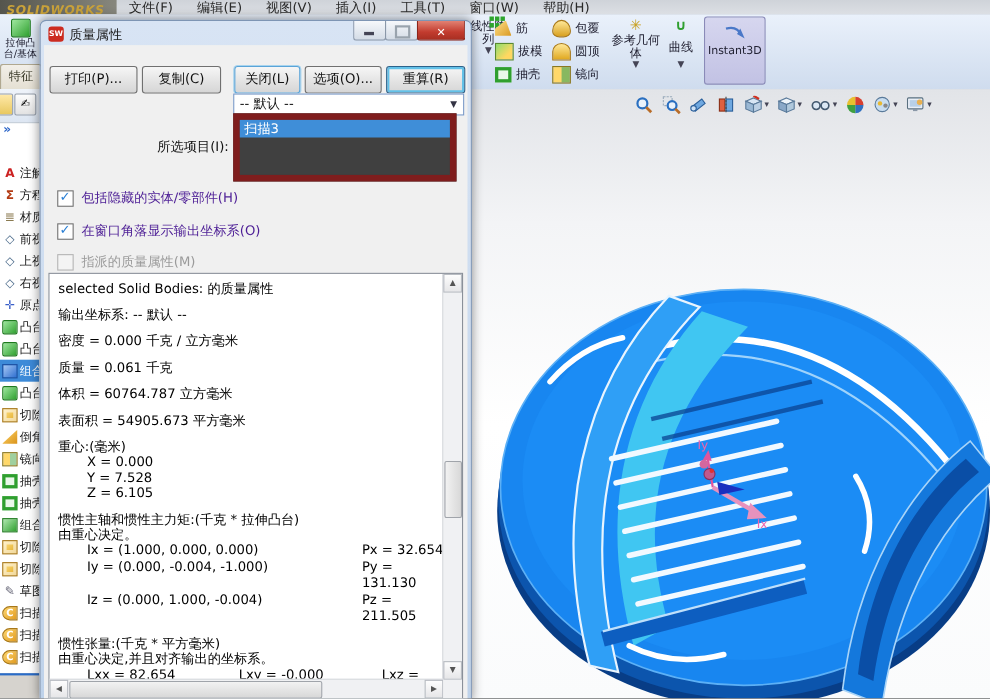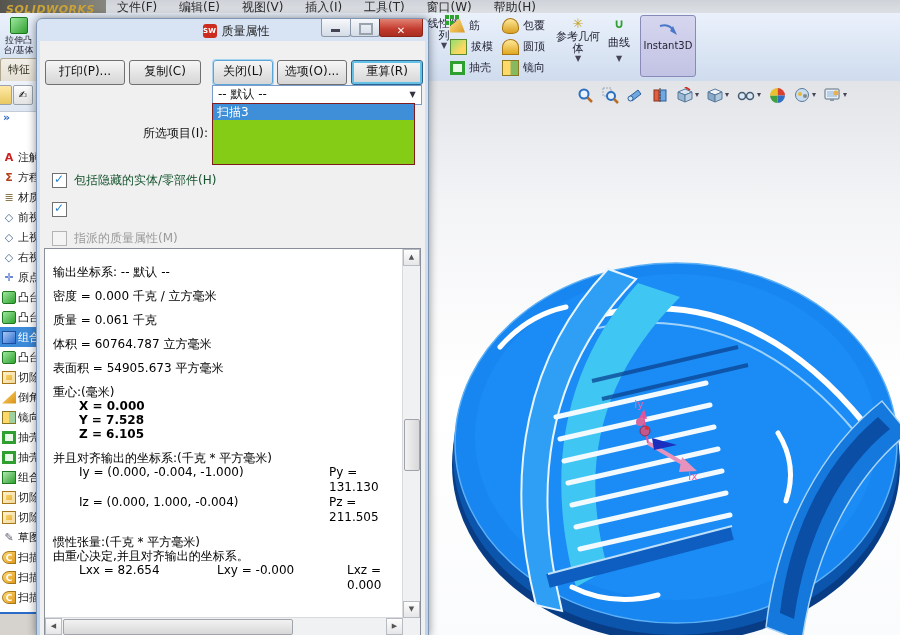--- a/index.html
+++ b/index.html
@@ -55,49 +55,49 @@
   .ic-comb-green{background:linear-gradient(135deg,#b0e8b0,#2f9f2f);border:1px solid #1d7a1d;}
   .ic-sketch{color:#667;}
   .ic-sweep{background:linear-gradient(135deg,#ffd870,#e09a20);border:1px solid #a87818;border-radius:50% 0 0 50%;color:#fff;font-weight:bold;font-size:9px;}
   #fpanel-bottom{position:absolute;left:0;top:531px;width:36px;height:23px;background:#d6d3ce;border-top:2px solid #2a6cc8;}
   
   #graphics{position:absolute;left:36px;top:81px;width:864px;height:554px;background:linear-gradient(180deg,#e2e4e8 0%,#f3f4f6 22%,#ffffff 55%,#fafbfc 100%);}
   #headsup{position:absolute;left:540px;top:3px;height:22px;display:flex;align-items:center;gap:6px;}
   .hu-btn{display:flex;align-items:center;gap:1px;padding:1px;border-radius:2px;}
   
   #dlg{position:absolute;left:36px;top:18px;width:391px;height:617px;background:linear-gradient(#d8e4f4,#bed2ea);border:1px solid #7e95b4;border-radius:6px 6px 0 0;box-shadow:0 0 10px rgba(0,0,0,.45);}
-  #dlg-title{position:relative;height:24px;line-height:21px;padding-left:7px;color:#1a1a1a;font-size:12px;display:flex;align-items:center;gap:5px;justify-content:center;}
+  #dlg-title{position:relative;height:24px;line-height:21px;padding-left:7px;color:#1a1a1a;font-size:12px;display:flex;align-items:center;gap:5px;}
   .sw-ico{width:14px;height:14px;background:#cc2b20;border-radius:3px;color:#fff;font-size:7px;font-weight:bold;text-align:center;line-height:14px;}
   .sw-ico::before{content:"SW";}
   #winbtns{position:absolute;right:5px;top:0;display:flex;}
   .wbtn{width:28px;height:17px;border:1px solid #8a97a8;border-top:none;background:linear-gradient(#f6f8fb,#d4dce6);border-radius:0 0 3px 3px;margin-left:-1px;position:relative;}
   .wbtn.close{width:42px;background:linear-gradient(#e28273,#c23b2e 60%,#a82f22);border-color:#8c2318;}
   .wbtn.min::before{content:"";position:absolute;left:9px;bottom:4px;width:9px;height:3px;background:#445;}
   .wbtn.max::before{content:"";position:absolute;left:8px;top:4px;width:10px;height:8px;border:2px solid #99a3ad;}
   .wbtn.close::before{content:"\2715";position:absolute;width:100%;text-align:center;top:1px;color:#fff;font-size:10px;font-weight:bold;}
   #dlg-client{position:absolute;left:3px;right:3px;top:22px;bottom:0;background:#f0f0f0;}
   .dbtn{position:absolute;top:6px;height:23px;background:linear-gradient(#f6f6f6,#e2e2e2 60%,#d6d6d6);border:1px solid #707070;border-radius:3px;font-size:12px;text-align:center;line-height:21px;color:#111;margin-top:13px;}
   .dbtn.focus{border-color:#5aa4d8;box-shadow:0 0 0 1px #a8d4ee;}
   .dbtn.default{border-color:#2c628b;box-shadow:0 0 0 2px #63c1e8 inset;}
   .dlabel{position:absolute;text-align:right;color:#111;}
   #combo{position:absolute;left:172px;top:44px;width:203px;height:18px;background:#fff;border:1px solid #7a9ac8;line-height:17px;padding-left:5px;color:#111;}
   #combo .arr{position:absolute;right:2px;top:2px;width:13px;height:13px;font-size:8px;line-height:13px;text-align:center;color:#334;}
-  #listbox{position:absolute;left:172px;top:62px;width:203px;height:62px;background:#84cc16;border:1px solid #7f1d1d;box-sizing:border-box;}
+  #listbox{position:absolute;left:172px;top:62px;width:203px;height:62px;background:#404040;border:6px solid #7f1d1d;box-sizing:border-box;}
   #listbox .lsel{height:16px;background:#3f8ed8;color:#fff;line-height:16px;padding-left:4px;font-size:12px;}
-  .cbrow{position:absolute;left:12px;display:flex;align-items:center;gap:7px;color:#14532d;}
+  .cbrow{position:absolute;left:12px;display:flex;align-items:center;gap:7px;color:#4c1d95;}
   .cbox{width:13px;height:13px;background:#fff;border:1px solid #707070;position:relative;flex:none;}
   .cbox.on::before{content:"\2713";position:absolute;left:1px;top:-2px;color:#2a7fd4;font-weight:bold;font-size:12px;}
   .cbrow.dis{color:#9a9a9a;align-items:center;}
   .cbrow.dis .cbox{border-color:#b4b4b4;background:#f4f4f4;}
   
   #report{position:absolute;left:4px;right:4px;top:207px;bottom:0;background:#fff;border:1px solid #8a9099;overflow:hidden;}
   #rcontent{position:absolute;left:0;top:0;right:17px;bottom:17px;overflow:hidden;padding:6px 0 0 8px;color:#000;}
   .rline{line-height:14px;white-space:nowrap;}
   .gap{margin-top:10px;}
-  .ind{padding-left:26px;font-weight:bold;}
+  .ind{padding-left:26px;}
   .prow{display:flex;line-height:15px;}
   .prow .ax{flex:0 0 250px;padding-left:26px;}
   .trow3{display:flex;line-height:15px;padding-left:26px;}
   .trow3 span:nth-child(1){flex:0 0 138px;}
   .trow3 span:nth-child(2){flex:0 0 130px;}
   
   .vsb{position:absolute;right:0;top:0;bottom:17px;width:17px;background:#f0f1f3;border-left:1px solid #d8dade;}
   .hsb{position:absolute;left:0;right:17px;bottom:0;height:17px;background:#f0f1f3;border-top:1px solid #d8dade;}
   .sbtn{position:absolute;width:17px;height:17px;background:linear-gradient(#fdfdfd,#e6e6e8);border:1px solid #b8bcc2;box-sizing:border-box;text-align:center;font-size:7px;line-height:15px;color:#555;}
   .vthumb{position:absolute;left:1px;width:14px;background:linear-gradient(90deg,#f2f2f2,#d8d8d8);border:1px solid #a0a4aa;border-radius:2px;}
@@ -446,38 +446,45 @@
       <div id="listbox">
         <div class="lsel">扫描3</div>
       </div>
 
       <div class="cbrow" style="top:131px;">
         <span class="cbox on"></span>
         <span>包括隐藏的实体/零部件(H)</span>
       </div>
       <div class="cbrow" style="top:161px;">
         <span class="cbox on"></span>
+        <span>在窗口角落显示输出坐标系(O)</span>
       </div>
       <div class="cbrow dis" style="top:189px;">
         <span class="cbox"></span>
         <span>指派的质量属性(M)</span>
       </div>
 
       <div id="report">
         <div id="rcontent">
+          <div class="rline">selected Solid Bodies: 的质量属性</div>
           <div class="rline gap">输出坐标系: -- 默认 --</div>
           <div class="rline gap">密度 = 0.000 千克 / 立方毫米</div>
           <div class="rline gap">质量 = 0.061 千克</div>
           <div class="rline gap">体积 = 60764.787 立方毫米</div>
           <div class="rline gap">表面积 = 54905.673 平方毫米</div>
           <div class="rline gap">重心:(毫米)</div>
           <div class="rline ind">X = 0.000</div>
           <div class="rline ind">Y = 7.528</div>
           <div class="rline ind">Z = 6.105</div>
-          <div class="rline gap">并且对齐输出的坐标系:(千克 * 平方毫米)</div>
+          <div class="rline gap">惯性主轴和惯性主力矩:(千克 * 拉伸凸台)</div>
+          <div class="rline">由重心决定。</div>
+          <div class="prow">
+              <span class="ax">Ix = (1.000, 0.000, 0.000)</span>
+              <span>Px = 32.654</span>
+            </div>
           <div class="prow">
               <span class="ax">Iy = (0.000, -0.004, -1.000)</span>
               <span>Py = 131.130</span>
             </div>
           <div class="prow">
               <span class="ax">Iz = (0.000, 1.000, -0.004)</span>
               <span>Pz = 211.505</span>
             </div>
           <div class="rline gap">惯性张量:(千克 * 平方毫米)</div>
           <div class="rline">由重心决定,并且对齐输出的坐标系。</div>

